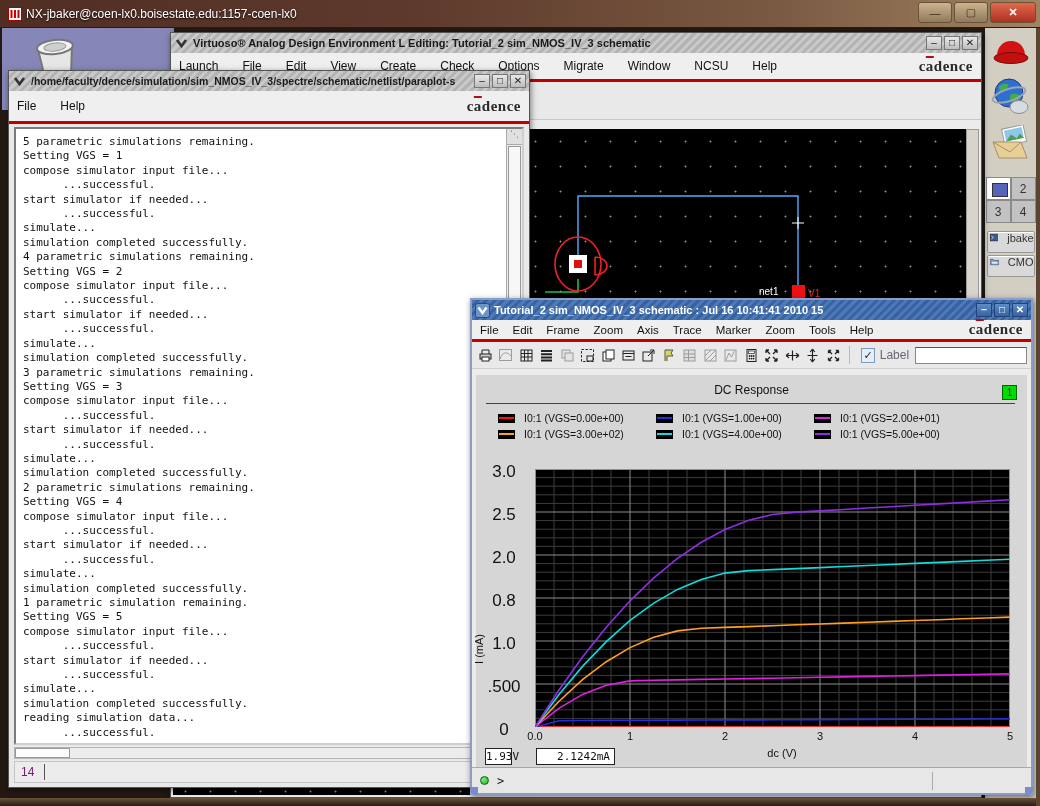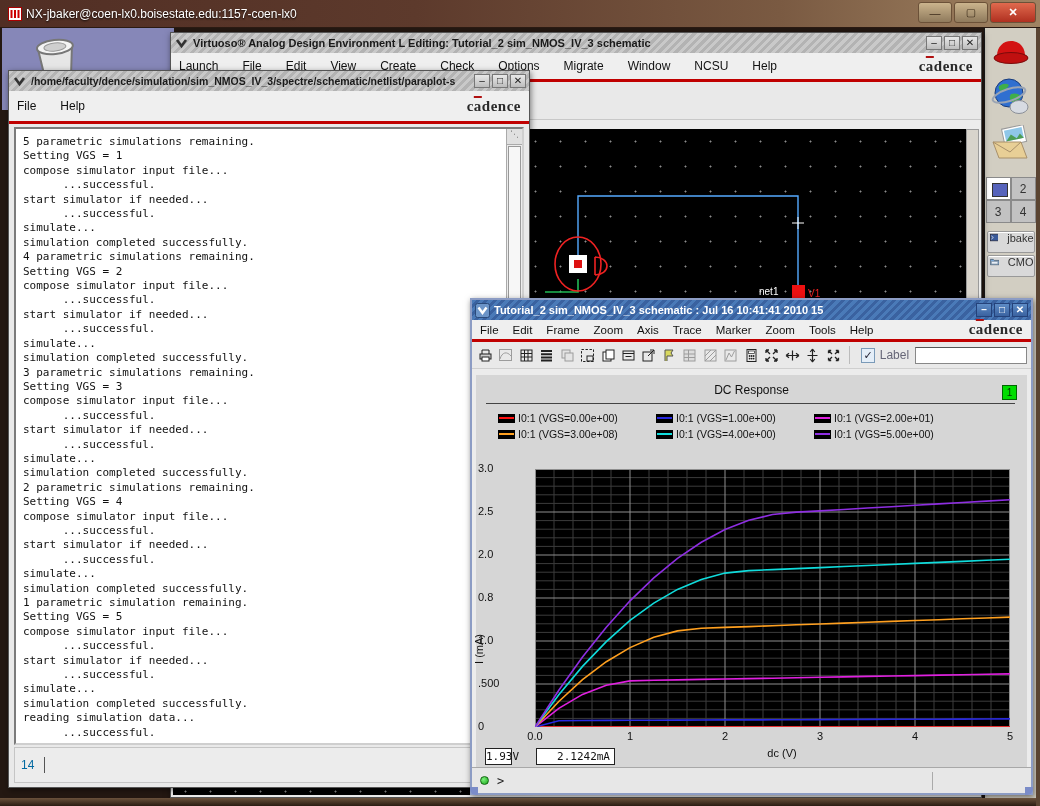--- a/index.html
+++ b/index.html
@@ -70,22 +70,22 @@
   #log-text-wrap { position:absolute; left:5px; top:56px; right:5px; bottom:42px;
     background:#fff; border:2px inset #cfcfcf; }
   #log-pre { font-family:"DejaVu Sans Mono",monospace; font-size:11px; line-height:14.4px; color:#111;
     padding:6px 2px 0 7px; white-space:pre; overflow:hidden; height:100%; margin-right:17px; }
   #log-vscroll { position:absolute; right:0; top:0; bottom:0; width:16px; background:#ececec; border-left:1px solid #aaa; }
   #log-vscroll .corner { height:16px; border-bottom:1px solid #aaa; background:#e0e0e0;
     font-size:9px; text-align:center; color:#777; }
   #log-vscroll .thumb { margin:1px; height:62%; background:#f7f7f7; border:1px solid #999; }
   #log-hscroll { position:absolute; left:5px; right:5px; bottom:28px; height:12px; background:#ececec; border:1px solid #b5b5b5; }
   #log-hscroll .thumb { width:55px; height:100%; background:#fdfdfd; border:1px solid #999; }
-  #log-status { position:absolute; left:5px; right:5px; bottom:4px; height:36px; background:#ececec;
-    border:1px solid #c5c5c5; font-size:12px; color:#0369a1; display:flex; align-items:center; padding-left:6px; }
+  #log-status { position:absolute; left:5px; right:5px; bottom:4px; height:22px; background:#ececec;
+    border:1px solid #c5c5c5; font-size:12px; color:#701a75; display:flex; align-items:center; padding-left:6px; }
   #log-status .cursor { width:1px; height:16px; background:#555; margin-left:10px; }
   
   #wave-win { left:470px; top:270px; width:563px; height:497px; z-index:30; border:2px solid #8c9cc4; background:#ececec; }
   #wave-menubar { height:22px; gap:14px; }
   #wave-menubar .menu-item { font-size:11.5px; }
   #wave-toolbar { height:27px; background:#e9e9e9; display:flex; align-items:center; padding:0 4px; gap:2px;
     border-bottom:1px solid #cfcfcf; }
   .tbtn { width:21px; height:21px; display:flex; align-items:center; justify-content:center; border-radius:2px; }
   .tbtn.dim { opacity:.38; }
   .tb-sep { width:1px; height:18px; background:#bbb; margin:0 5px; }
@@ -94,25 +94,25 @@
   #label-check::after { content:"✓"; }
   #label-text { font-size:12px; color:#667; margin:0 4px 0 3px; }
   #label-input { width:112px; height:17px; background:#fff; border:1px solid #888; border-top-color:#555; font-size:11px; }
   #graph-panel { position:absolute; left:4px; top:75px; right:4px; height:392px; background:#d6d6d6; }
   #graph-title { position:absolute; left:0; right:0; top:8px; text-align:center; font-size:12px; color:#111; }
   #graph-underline { position:absolute; left:10px; right:12px; top:28px; height:1px; background:#444; }
   #graph-badge { position:absolute; right:10px; top:10px; width:15px; height:15px; background:#00dd00;
     border:1px solid #006600; font-size:10px; text-align:center; line-height:14px; color:#003300; }
   #legend { position:absolute; left:22px; top:37px; width:470px; display:grid;
     grid-template-columns:158px 158px 154px; row-gap:4px; }
-  .leg-entry { display:flex; align-items:center; gap:3px; font-size:10.5px; color:#111; white-space:nowrap; }
+  .leg-entry { display:flex; align-items:center; gap:9px; font-size:10.5px; color:#111; white-space:nowrap; }
   .swatch { width:17px; height:9px; background:#000; position:relative; flex:0 0 17px; }
   .swatch::after { content:""; position:absolute; left:1px; right:1px; top:3.5px; height:2px; background:var(--c,#fff); }
   #plot-wrap { position:absolute; left:59px; top:94px; width:475px; height:258px; background:#000; }
-  .ytick { position:absolute; width:52px; left:2px; text-align:left; font-size:11px; color:#111; }
+  .ytick { position:absolute; width:52px; left:2px; text-align:center; font-size:17px; color:#111; }
   .xtick { position:absolute; width:40px; text-align:center; font-size:11px; color:#111; top:355px; }
   #ylabel { position:absolute; left:-12px; top:268px; font-size:11px; color:#111; transform:rotate(-90deg); }
   #xlabel { position:absolute; left:276px; top:372px; font-size:11px; color:#111; width:60px; text-align:center; }
   .readout { position:absolute; top:373px; height:17px; background:#fff; border:1px solid #222;
     font-family:"DejaVu Sans Mono",monospace; font-size:11px; text-align:right; padding:1px 4px 0 0; color:#111; }
   #readout-x { left:9px; width:27px; }
   #readout-y { left:60px; width:79px; }
   #wave-status { position:absolute; left:0; right:0; bottom:0; height:26px; background:#e7e7e7;
     border-top:1px solid #a8a8a8; display:flex; align-items:center; padding:0 8px; }
   #wave-led { width:9px; height:9px; border-radius:50%; background:radial-gradient(circle at 35% 35%,#7cf07c,#18a818);
@@ -536,21 +536,21 @@
         <div class="leg-entry">
             <i class="swatch" style="--c: #2828e0;"></i>
             <span>I0:1 (VGS=1.00e+00)</span>
           </div>
         <div class="leg-entry">
             <i class="swatch" style="--c: #e020e0;"></i>
             <span>I0:1 (VGS=2.00e+01)</span>
           </div>
         <div class="leg-entry">
             <i class="swatch" style="--c: #ffa020;"></i>
-            <span>I0:1 (VGS=3.00e+08)</span>
+            <span>I0:1 (VGS=3.00e+02)</span>
           </div>
         <div class="leg-entry">
             <i class="swatch" style="--c: #10dcdc;"></i>
             <span>I0:1 (VGS=4.00e+00)</span>
           </div>
         <div class="leg-entry">
             <i class="swatch" style="--c: #8e2ee2;"></i>
             <span>I0:1 (VGS=5.00e+00)</span>
           </div>
       </div>

